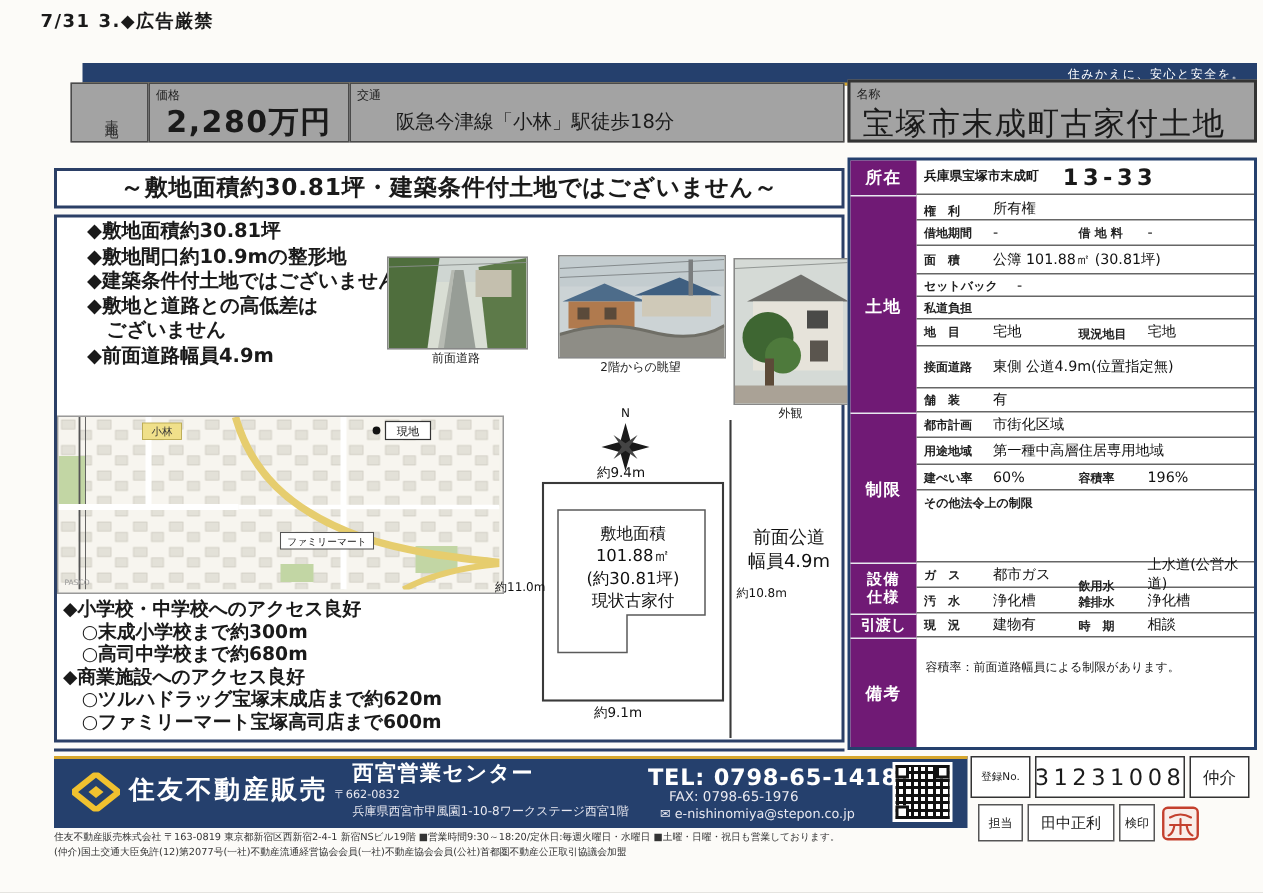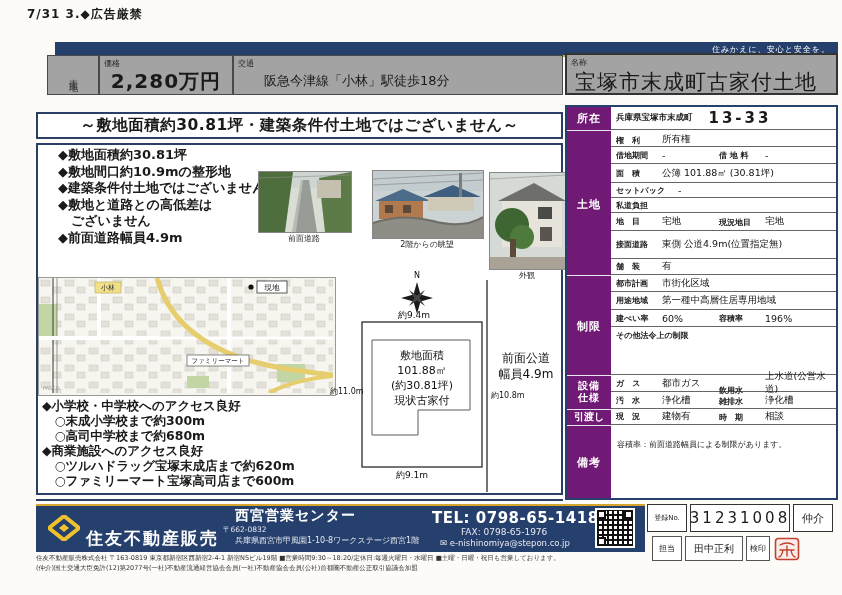--- a/index.html
+++ b/index.html
@@ -54,26 +54,26 @@
   .dlab{font-size:8px;font-weight:bold;color:#222;width:46px;flex:none;}
   .dlab.wide{width:62px;}
   .dval{font-size:9.5px;color:#111;}
   .pair2{position:absolute;left:108px;display:flex;align-items:flex-end;}
   .toprow{align-items:flex-start;padding-top:3px;}
   .locnum{font-size:15px;font-weight:bold;letter-spacing:3px;margin-left:16px;}
   .locpref{font-size:8.5px;font-weight:bold;}
   .remtext{font-size:8px;position:absolute;left:6px;top:14px;}
   
   .footbar{left:36px;top:504px;width:609px;height:46px;background:#25406d;border-top:2px solid #d6a62c;}
-  .company{left:86px;top:515px;font-size:17px;font-weight:bold;color:#fff;letter-spacing:2px;margin-top:12px;}
+  .company{left:86px;top:515px;font-size:17px;font-weight:bold;color:#fff;letter-spacing:2px;}
   .office{left:235px;top:507px;font-size:14px;font-weight:bold;color:#fff;letter-spacing:1px;}
   .postal{left:223px;top:525px;font-size:7.5px;color:#e8e8f0;}
   .addr{left:235px;top:535px;font-size:8px;color:#e8e8f0;}
   .tel{left:432px;top:509px;font-size:15px;font-weight:bold;color:#fff;letter-spacing:.5px;}
-  .fax{left:461px;top:527px;font-size:9px;color:#e8e8f0;}
+  .fax{left:446px;top:527px;font-size:9px;color:#e8e8f0;}
   .email{left:440px;top:538px;font-size:8.5px;color:#e8e8f0;}
   .qr{left:595px;top:508px;width:40px;height:40px;background:#fff;padding:2px;box-sizing:border-box;}
   .qrin{position:relative;width:100%;height:100%;
     background-image:repeating-linear-gradient(0deg,#111 0 2px,transparent 2px 5px),
                      repeating-linear-gradient(90deg,#111 0 2px,#fff 2px 5px);}
   .finder{position:absolute;width:9px;height:9px;background:#fff;border:2px solid #111;box-sizing:border-box;}
   .f1{left:0;top:0;} .f2{right:0;top:0;} .f3{left:0;bottom:0;}
   .regrow{left:647px;top:504px;height:28px;display:flex;gap:3px;align-items:stretch;}
   .regrow .bx{border:1px solid #333;background:#fff;display:flex;align-items:center;justify-content:center;box-sizing:border-box;}
   .reglab{width:40px;font-size:7px;}

